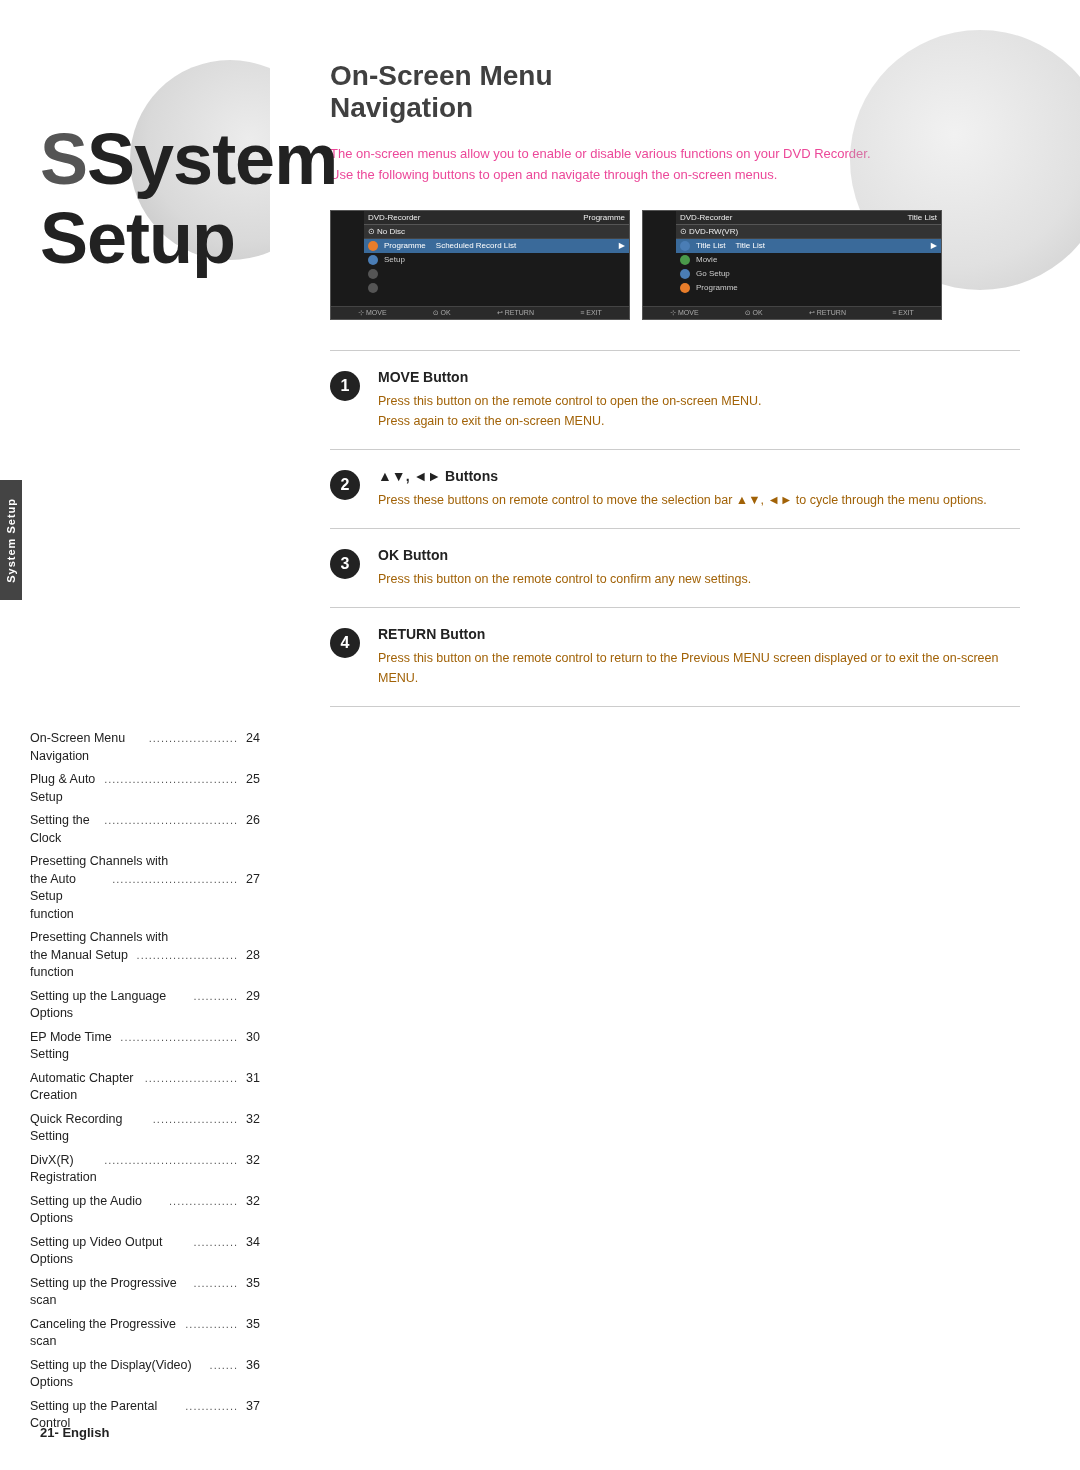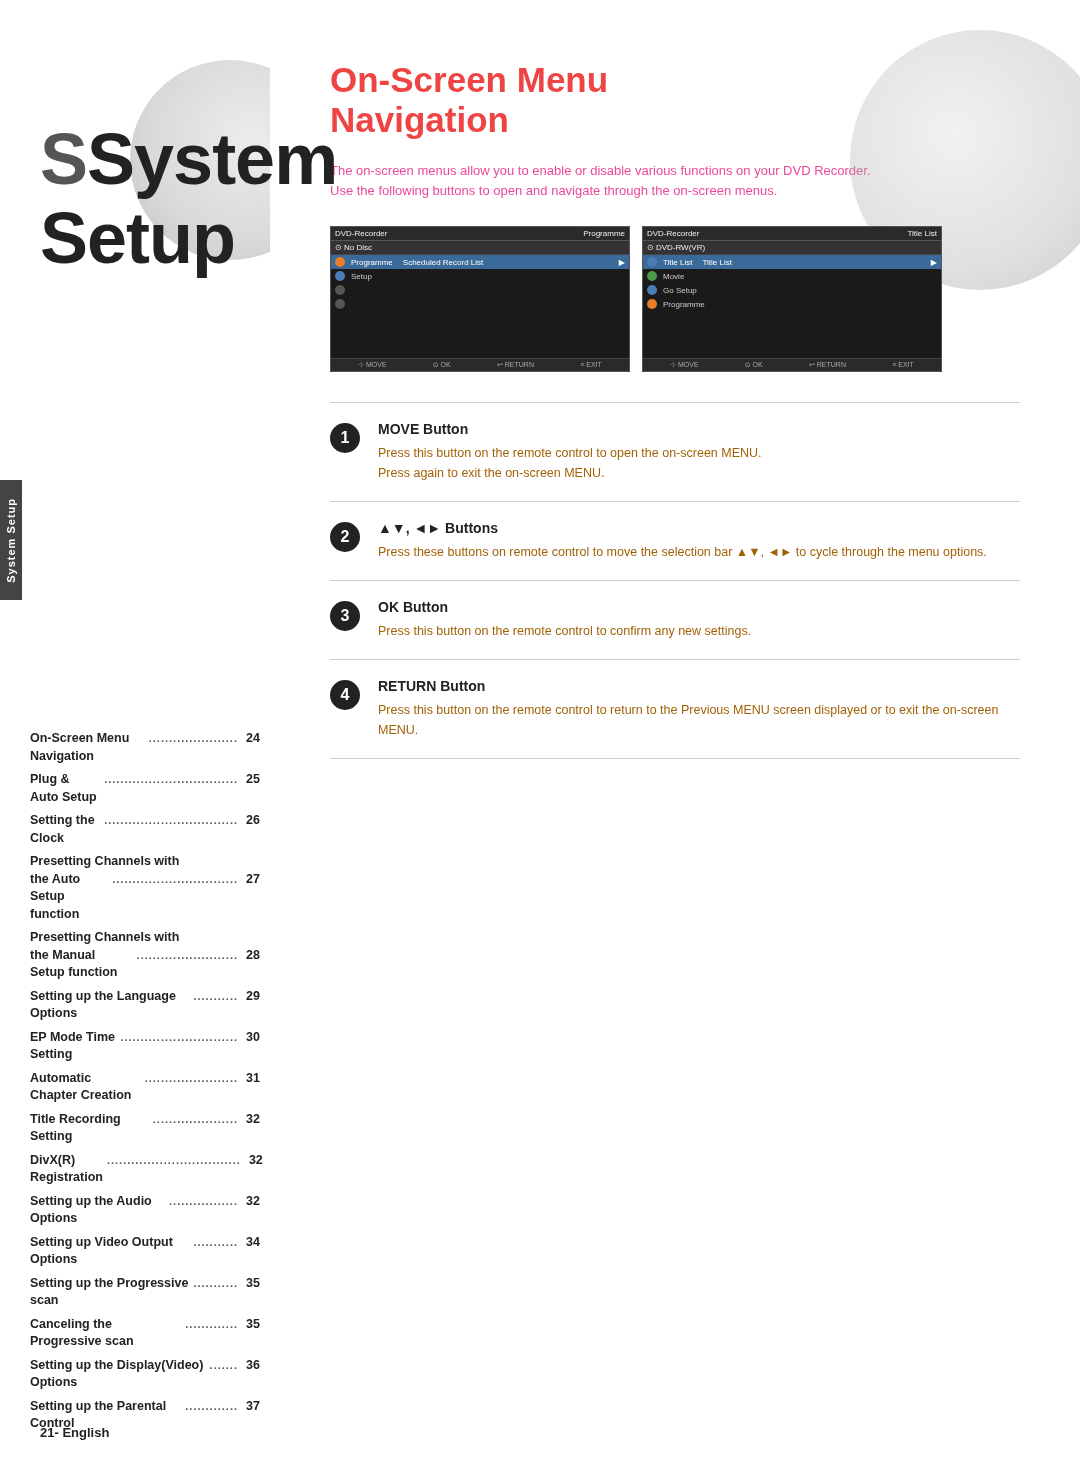--- a/index.html
+++ b/index.html
@@ -76,21 +76,20 @@
       transform: rotate(180deg);
       letter-spacing: 1px;
     }
 
     
     .toc-area {
       position: absolute;
       top: 730px;
       left: 30px;
       width: 230px;
-      font-weight: bold;
     }
     .toc-item {
       display: flex;
       justify-content: space-between;
       align-items: baseline;
       margin-bottom: 6px;
       font-size: 12.5px;
       line-height: 1.4;
     }
     .toc-label {
@@ -159,49 +158,50 @@
       opacity: 0.35;
       z-index: 0;
     }
 
     .section-title {
       position: relative;
       z-index: 1;
       margin-bottom: 20px;
     }
     .section-title h2 {
-      font-size: 35px;
+      font-size: 28px;
       font-weight: 900;
-      color: #ef4444;
+      color: #404040;
       line-height: 1.15;
     }
 
     .intro-text {
       font-size: 13px;
       line-height: 1.6;
       color: #ec4899;
       margin-bottom: 24px;
       max-width: 680px;
     }
 
     
     .screenshots-row {
       display: flex;
       gap: 12px;
       margin-bottom: 30px;
     }
     .screen-box {
       width: 300px;
-      height: 146px;
+      height: 110px;
       background: #1a1a1a;
       border: 1px solid #555;
       font-size: 9px;
       color: #eee;
       position: relative;
       overflow: hidden;
+      padding-left: 33px;
     }
     .screen-header {
       display: flex;
       justify-content: space-between;
       background: #2a2a2a;
       padding: 2px 4px;
       font-size: 8px;
       border-bottom: 1px solid #555;
     }
     .screen-subheader {
@@ -351,21 +351,21 @@
         <span class="toc-label">EP Mode Time Setting</span>
         <span class="toc-dots">.............................</span>
         <span class="toc-page">30</span>
       </div>
       <div class="toc-item">
         <span class="toc-label">Automatic Chapter Creation</span>
         <span class="toc-dots">.......................</span>
         <span class="toc-page">31</span>
       </div>
       <div class="toc-item">
-        <span class="toc-label">Title Recording Setting</span>
+        <span class="toc-label">Quick Recording Setting</span>
         <span class="toc-dots">.....................</span>
         <span class="toc-page">32</span>
       </div>
       <div class="toc-item">
         <span class="toc-label">DivX(R) Registration</span>
         <span class="toc-dots">.................................</span>
         <span class="toc-page">32</span>
       </div>
       <div class="toc-item">
         <span class="toc-label">Setting up the Audio Options</span>

